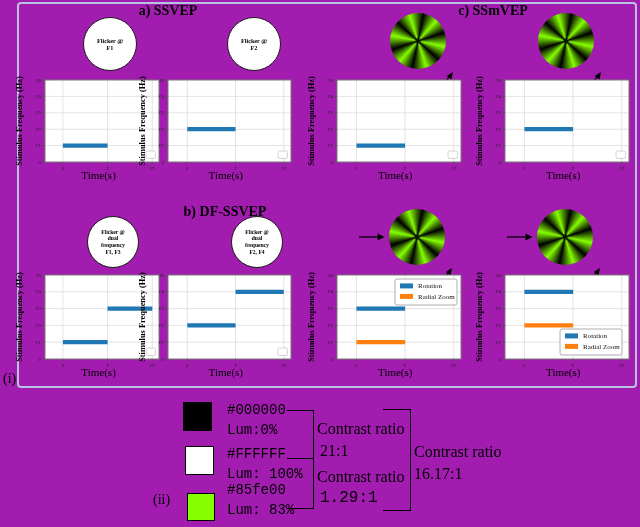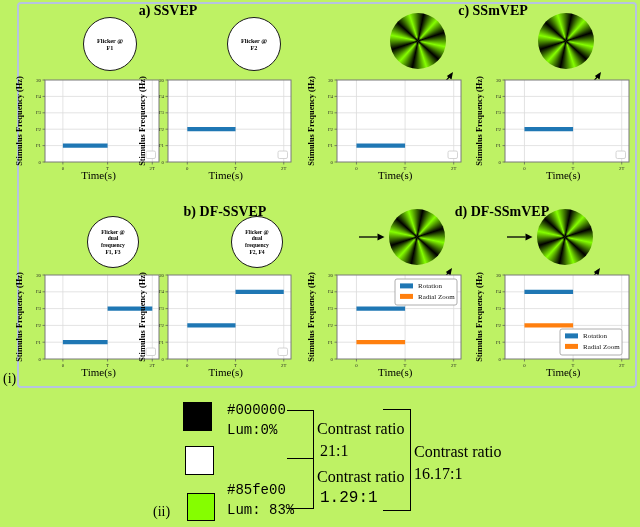--- a/index.html
+++ b/index.html
@@ -1,16 +1,16 @@
 <!DOCTYPE html>
 <html><head>
 <meta charset="utf-8">
 <style>
   html,body{margin:0;padding:0;background:#fff;}
-  #page{position:relative;width:640px;height:527px;background:#bef264;overflow:hidden;
+  #page{position:relative;width:640px;height:527px;background:#a21caf;overflow:hidden;
         font-family:"Liberation Serif", serif;color:#000;}
   .abs{position:absolute;}
   #figure-panel{left:17px;top:2px;width:616px;height:382px;border:2px solid #b6c3e1;border-radius:4px;}
   .sec-title{font-weight:bold;font-size:14px;white-space:nowrap;transform:translateX(-50%);}
   .panel-label{font-size:14px;}
   .stim-circle{border:1.3px solid #1a1a1a;border-radius:50%;background:#fff;
                display:flex;align-items:center;justify-content:center;text-align:center;}
   .stim-circle .txt{font-weight:bold;line-height:1.18;}
   .pinwheel{border-radius:50%;
     background:
@@ -27,32 +27,35 @@
 </style>
 </head>
 <body>
 
 <div id="page">
   <div id="figure-panel" class="abs"></div>
 
   <div class="abs sec-title" style="left:168px;top:3px;">a) SSVEP</div>
   <div class="abs sec-title" style="left:493px;top:3px;">c) SSmVEP</div>
   <div class="abs sec-title" style="left:192px;top:204px;margin-left:33px;">b) DF-SSVEP</div>
-  <div class="abs sec-title" style="left:502px;top:204px;">d) DF-SSmVEP</div>
 
   <div class="abs panel-label" style="left:3px;top:371px;">(i)</div>
-  <div class="abs panel-label" style="left:153px;top:504px;text-align:center;">(ii)</div>
+  <div class="abs panel-label" style="left:153px;top:492px;text-align:center;">(ii)</div>
 
   <div class="abs" style="left: 183px; top: 402px; width: 29px; height: 29px; background: rgb(0, 0, 0);" id="sw0"></div>
   <div class="abs swatch" style="left: 185px; top: 446px; width: 27px; height: 27px; background: rgb(255, 255, 255);" id="sw1"></div>
   <div class="abs swatch" style="left: 187px; top: 493px; width: 26px; height: 26px; background: rgb(133, 254, 0); border-color: rgb(0, 0, 0);" id="sw2"></div>
 
   <div class="abs swatch-label" style="left:227px;top:400px;">
     <div>#000000</div>
     <div>Lum:0%</div>
+  </div>
+  <div class="abs swatch-label" style="left:227px;top:444px;">
+    <div>#FFFFFF</div>
+    <div>Lum: 100%</div>
   </div>
   <div class="abs swatch-label" style="left:227px;top:480px;">
     <div>#85fe00</div>
     <div>Lum: 83%</div>
   </div>
 
   <div class="abs bracket" style="left:287px;top:410px;width:26px;height:97px;"></div>
   <div class="abs rung" style="left:287px;top:458px;width:26px;height:0;"></div>
   <div class="abs bracket" style="left:383px;top:409px;width:27px;height:100px;"></div>
 

